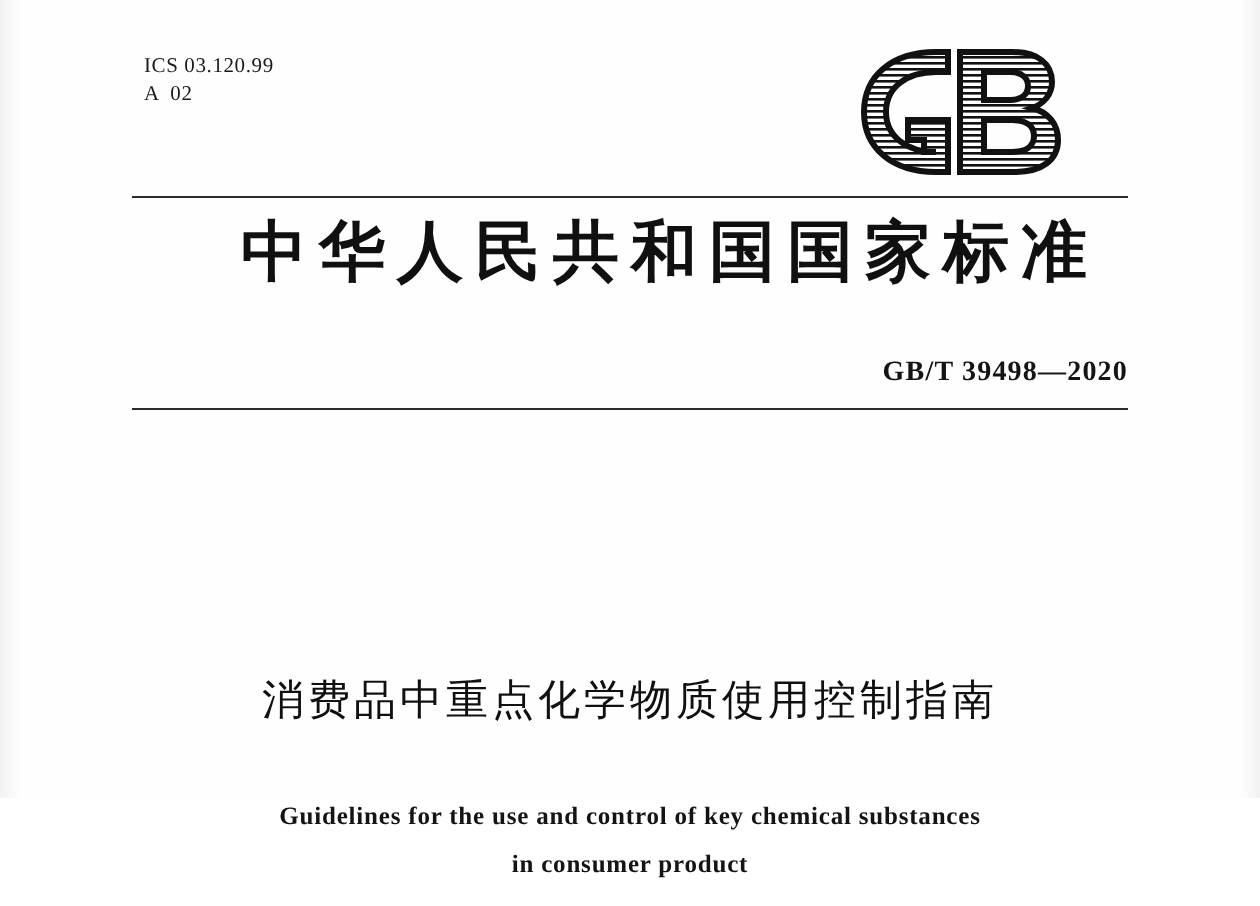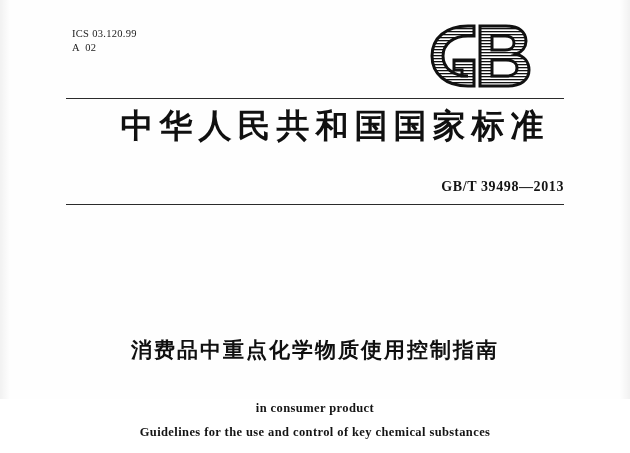--- a/index.html
+++ b/index.html
@@ -88,21 +88,21 @@
 
   
   .subject-cn {
     position: absolute;
     left: 0;
     right: 0;
     top: 336px;
     text-align: center;
     font-family: "DejaVu Serif", serif;
     font-size: 21px;
-    font-weight: bold;
+    font-weight: normal;
     letter-spacing: 2px;
     color: #101010;
     white-space: nowrap;
   }
   .subject-en {
     position: absolute;
     left: 0;
     right: 0;
     top: 396px;
     text-align: center;
@@ -158,24 +158,24 @@
                  M68 14 L68 28 L81 28 C87 28 90 25 90 21 C90 17 87 14 81 14 Z
                  M68 38 L68 54 L82 54 C89 54 93 51 93 46 C93 41 89 38 82 38 Z" fill="url(#hatch)" stroke="#111111" stroke-width="3"></path>
       </g>
     </svg>
   </div>
 
   <div class="rule rule-top"></div>
 
   <div class="main-title">中华人民共和国国家标准</div>
 
-  <div class="std-number">GB/T 39498—2013</div>
+  <div class="std-number">GB/T 39498—2020</div>
 
   <div class="rule rule-bottom"></div>
 
   <div class="subject-cn">消费品中重点化学物质使用控制指南</div>
 
   <div class="subject-en">
+    <div class="ln">Guidelines for the use and control of key chemical substances</div>
     <div class="ln">in consumer product</div>
-    <div class="ln">Guidelines for the use and control of key chemical substances</div>
   </div>
 
 </div>
 
 </body></html>

